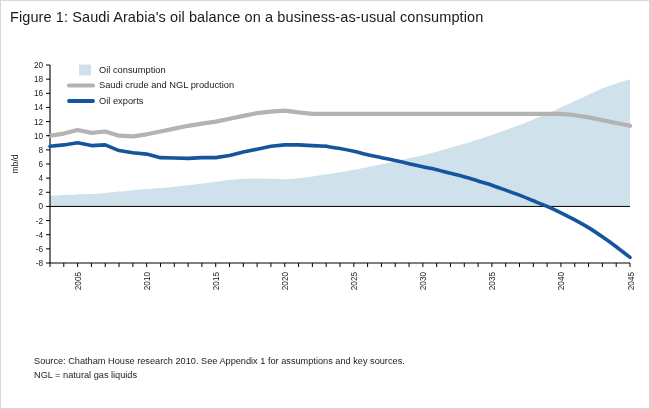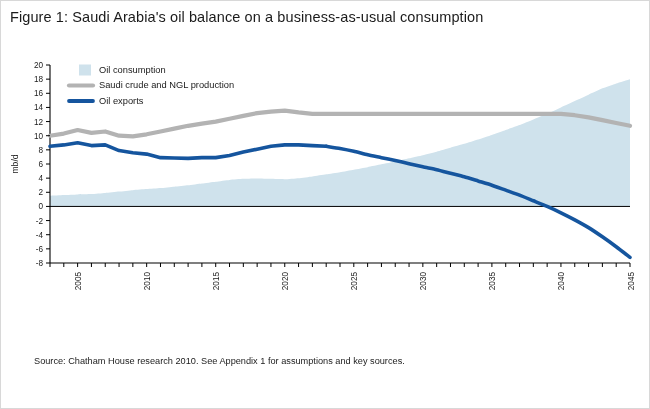--- a/index.html
+++ b/index.html
@@ -207,15 +207,16 @@
           <line x1="68" y1="34.5" x2="92" y2="34.5" stroke="#b3b3b3" stroke-width="4.2" stroke-linecap="round"></line>
           <text x="98" y="35" class="legend-label">Saudi crude and NGL production</text>
           <line x1="68" y1="50" x2="92" y2="50" stroke="#15559e" stroke-width="3.8" stroke-linecap="round"></line>
           <text x="98" y="50.5" class="legend-label">Oil exports</text>
         </g>
     </svg>
   </div>
 
   <div id="footnotes">
     <div>Source: Chatham House research 2010. See Appendix 1 for assumptions and key sources.</div>
+    <div>NGL = natural gas liquids</div>
   </div>
 
 </div>
 
 </body></html>

